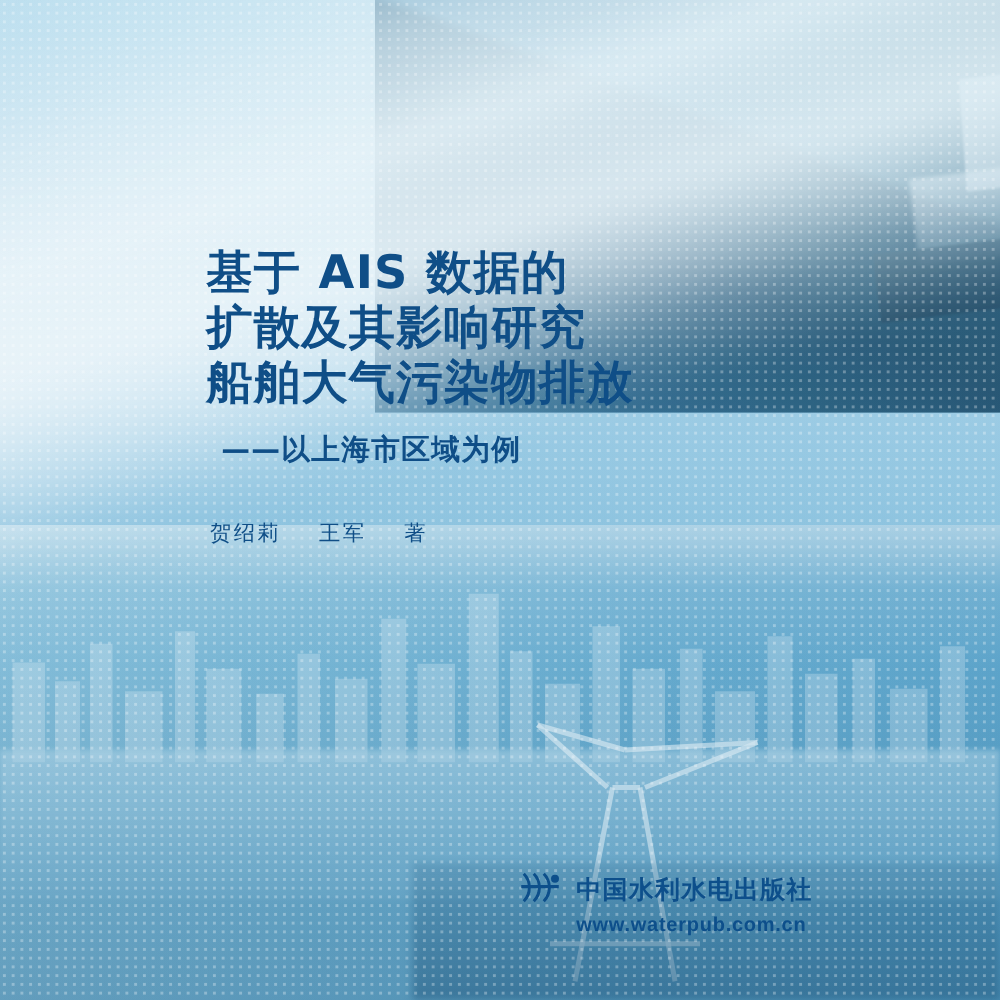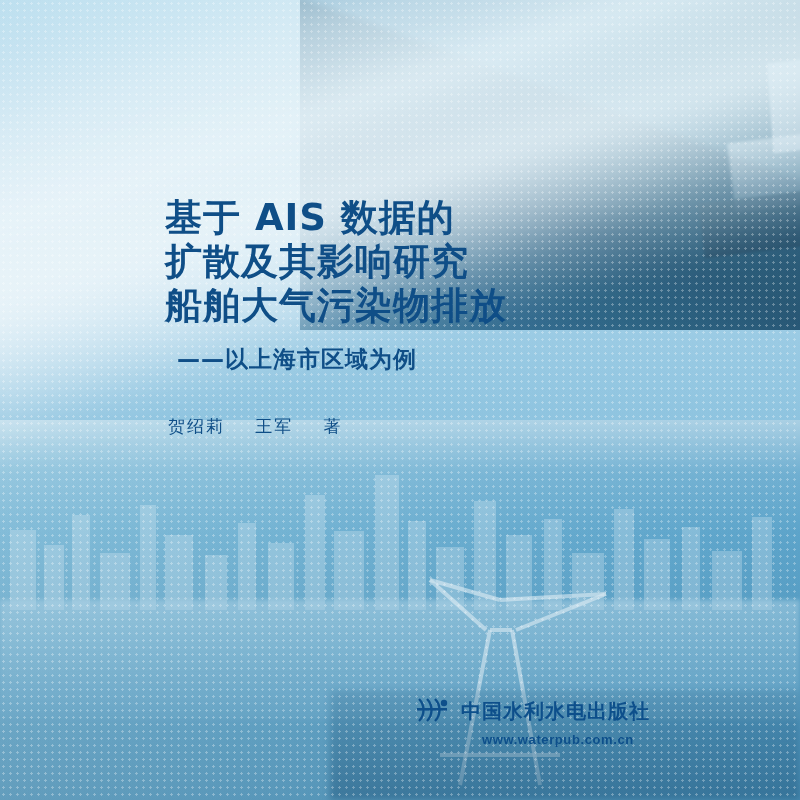--- a/index.html
+++ b/index.html
@@ -174,23 +174,23 @@
   .pub-name {
     font-family: "DejaVu Sans", "Liberation Sans", sans-serif;
     font-size: 20px;
     font-weight: bold;
     color: #0d4f8b;
     letter-spacing: 1px;
     white-space: nowrap;
   }
   .pub-url {
     margin-top: 7px;
-    margin-left: 67px;
+    margin-left: 46px;
     font-family: "Liberation Sans", sans-serif;
-    font-size: 13px;
+    font-size: 16px;
     font-weight: bold;
     color: #0d4f8b;
     letter-spacing: 0.6px;
   }
 </style>
 </head>
 <body>
 
 <div class="cover">
 

